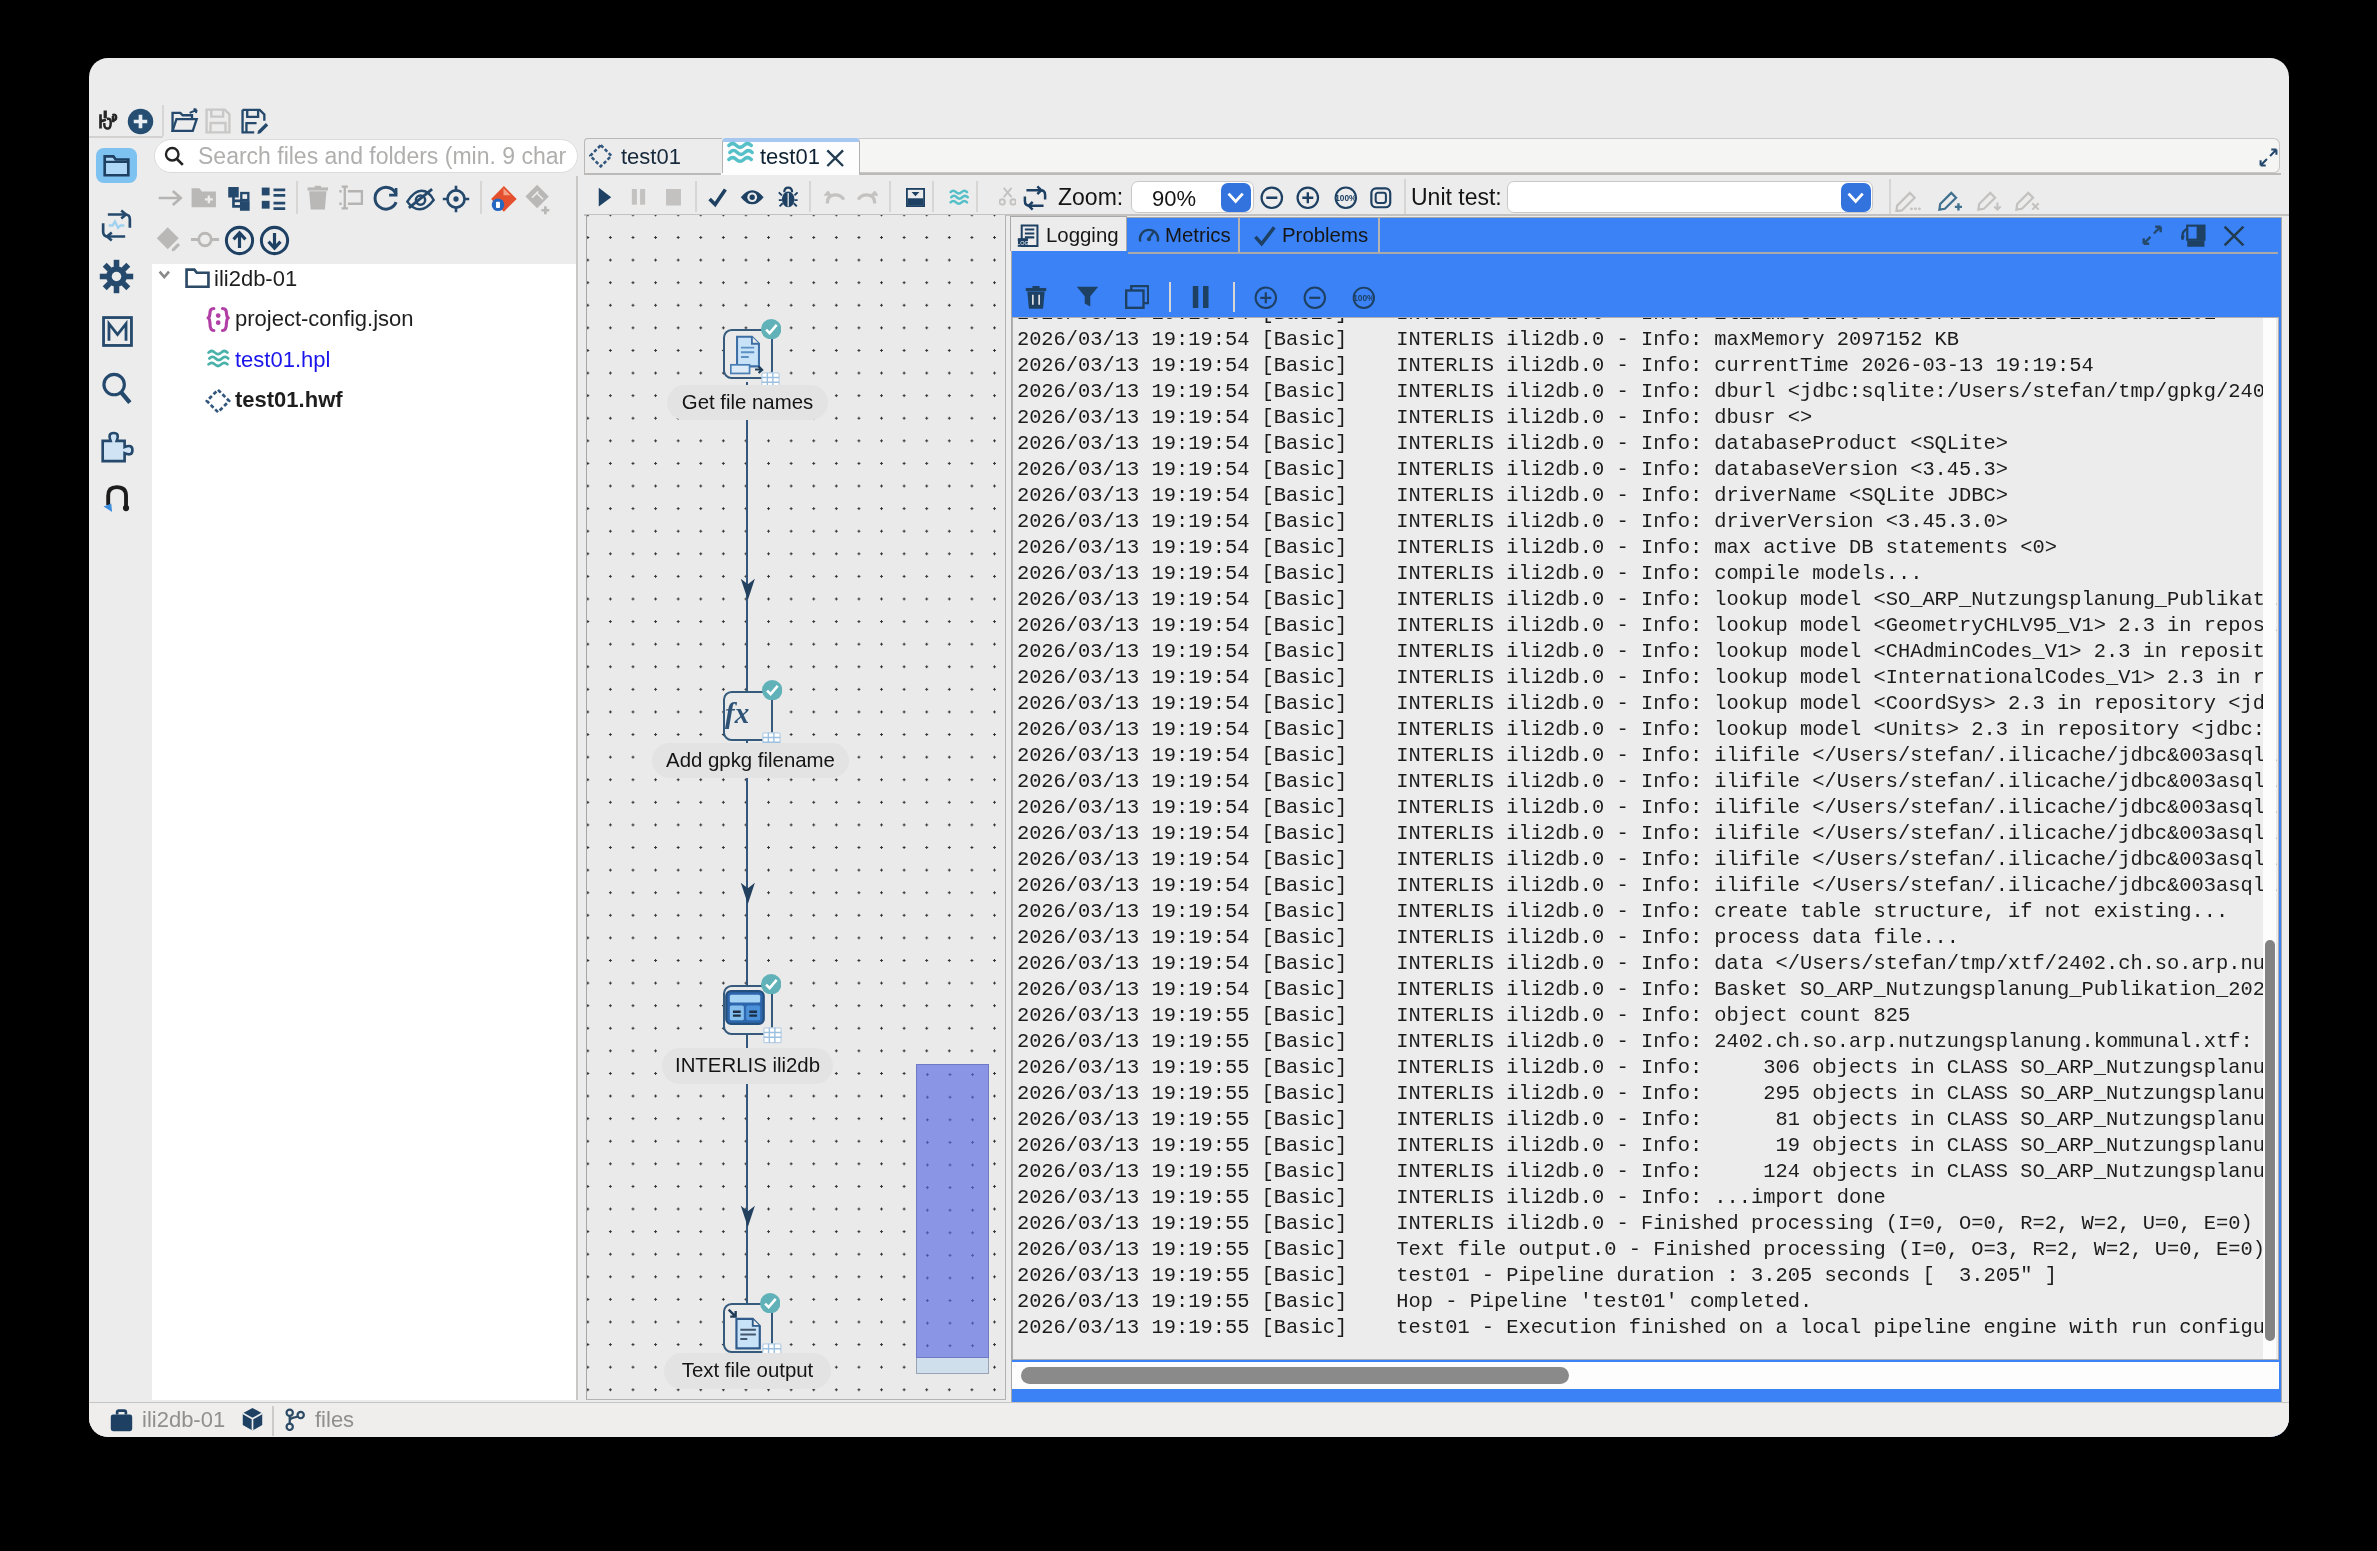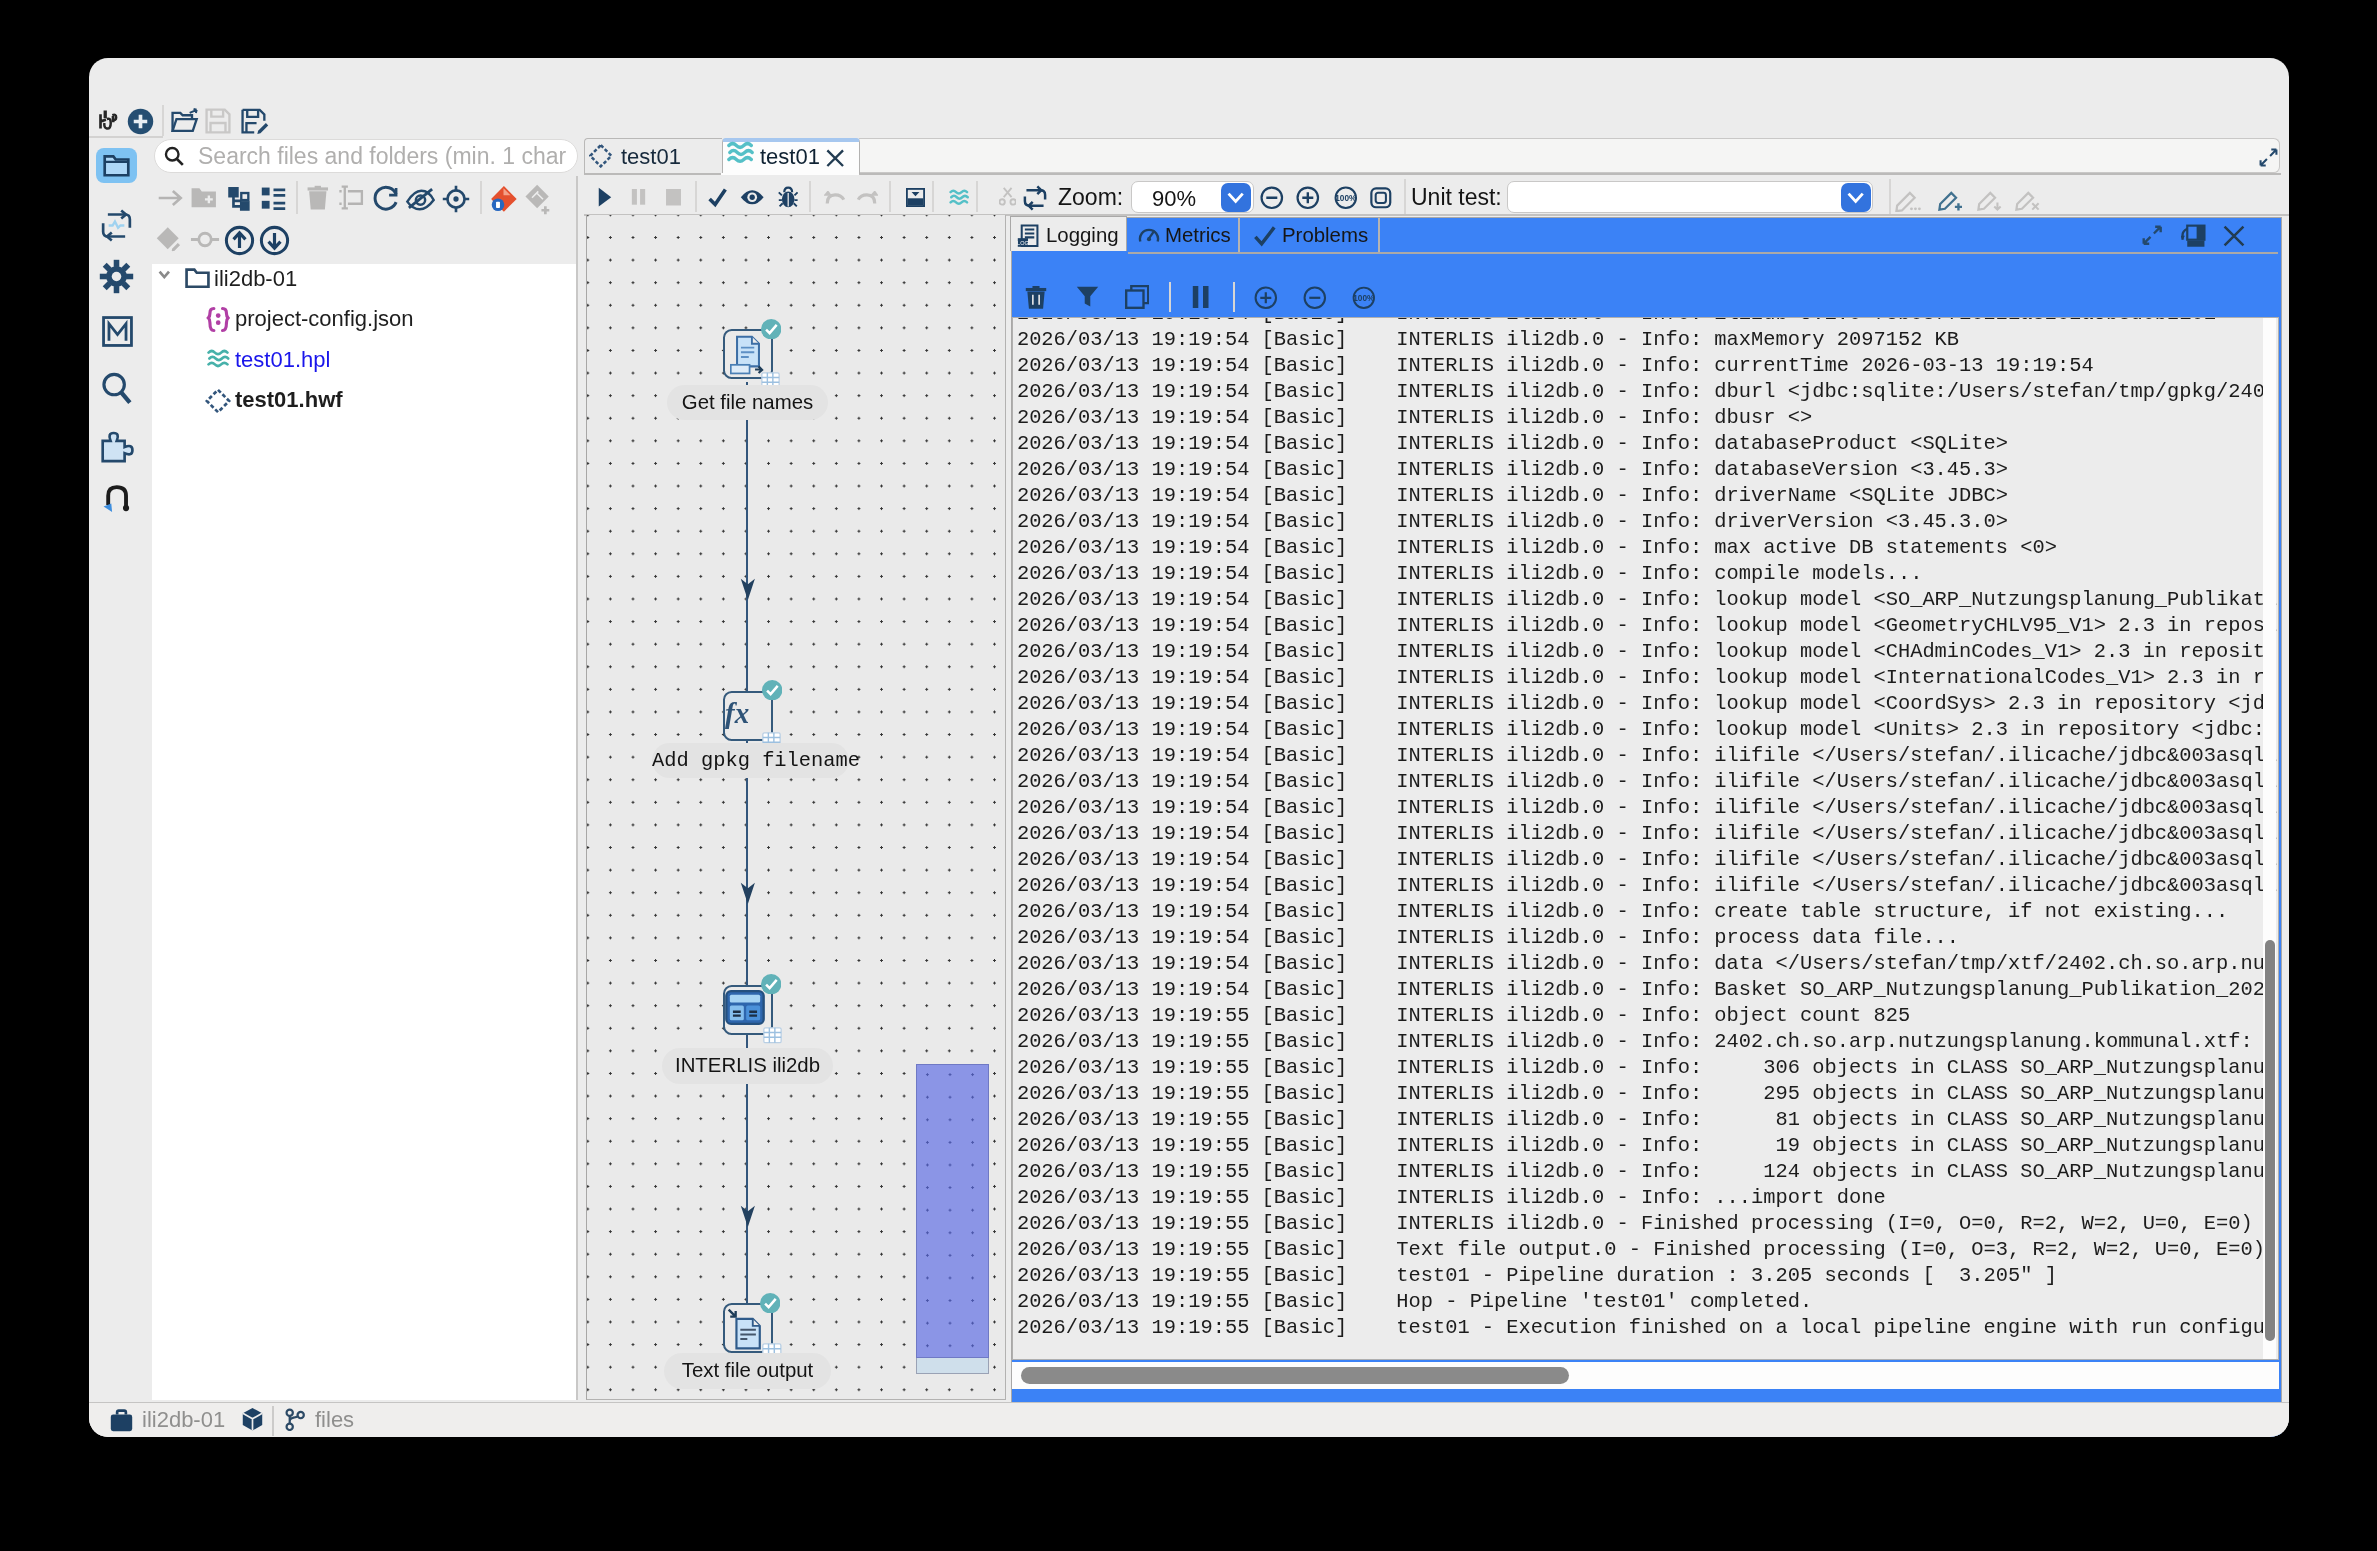--- a/index.html
+++ b/index.html
@@ -63,21 +63,21 @@
   <div class="vsep" style="left:73px;top:47px;height:31px;"></div>
   <div class="abs" style="left:0;top:78px;width:74px;height:1.6px;background:#d3d2d1;"></div>
 
   <div id="selbg"></div>
 
   <div id="searchbox"></div>
   <svg class="icon" style="left:75px;top:88px;" width="20.4" height="20.4" viewBox="0 0 26 26">
     <circle cx="10.5" cy="10.5" r="8" fill="none" stroke="#222" stroke-width="3"></circle>
     <path d="M16.5 16.5 L24 24" stroke="#222" stroke-width="3.4"></path>
   </svg>
-  <div id="searchph">Search files and folders (min. 1 char</div>
+  <div id="searchph">Search files and folders (min. 9 char</div>
 
   <div id="tree"></div>
   <div id="treeborder"></div>
   <div class="trow" style="left:125px;top:208px;">ili2db-01</div>
   <div class="trow" style="left:146px;top:248px;">project-config.json</div>
   <div class="trow" style="left:146px;top:289px;color:#1a16eb;">test01.hpl</div>
   <div class="trow" style="left:146px;top:329px;font-weight:bold;">test01.hwf</div>
 
   <div id="tabline"></div>
   <div id="tabstrip">
@@ -301,21 +301,21 @@
     <svg class="icon" style="left:176px;top:812px;" width="19" height="16.5" viewBox="0 0 24 21">
         <rect x="1" y="1" width="22" height="19" rx="2" fill="#fff" stroke="#b9cfe4" stroke-width="1.6"></rect>
         <path d="M1 7 H23 M1 13 H23 M8 1 V20 M15 1 V20" stroke="#9cc0e0" stroke-width="1.8"></path>
       </svg>
     <svg class="icon" style="left:175px;top:1128px;" width="19.7" height="17.3" viewBox="0 0 24 21">
         <rect x="1" y="1" width="22" height="19" rx="2" fill="#fff" stroke="#b9cfe4" stroke-width="1.6"></rect>
         <path d="M1 7 H23 M1 13 H23 M8 1 V20 M15 1 V20" stroke="#9cc0e0" stroke-width="1.8"></path>
       </svg>
 
     <div class="npill" style="left:80px;top:170px;width:161px;height:35px;">Get file names</div>
-    <div class="npill" style="left:65px;top:528px;width:197px;height:35px;font-family:Liberation Mono, monospace;">Add gpkg filename</div>
+    <div class="npill" style="left:65px;top:528px;width:197px;height:35px;">Add gpkg filename</div>
     <div class="npill" style="left:75px;top:821px;width:171px;height:36px;margin-top:12px;">INTERLIS ili2db</div>
     <div class="npill" style="left:77px;top:1138px;width:167px;height:36px;">Text file output</div>
 
     <div class="abs" style="left:329px;top:849px;width:73px;height:294px;background:#8b95e6;border:1.6px solid #6f79c4;
       background-image:radial-gradient(circle,#4a55a8 1px,rgba(0,0,0,0) 1.3px);background-size:22.6px 22.6px;background-position:-0.9px -1.7px;"></div>
     <div class="abs" style="left:329px;top:1143px;width:73px;height:15.7px;background:#cfdfeb;border:1.6px solid #9aa2b5;border-top:none;"></div>
   </div>
 
   <div id="logpanel">
     <div id="ltabline"></div>

